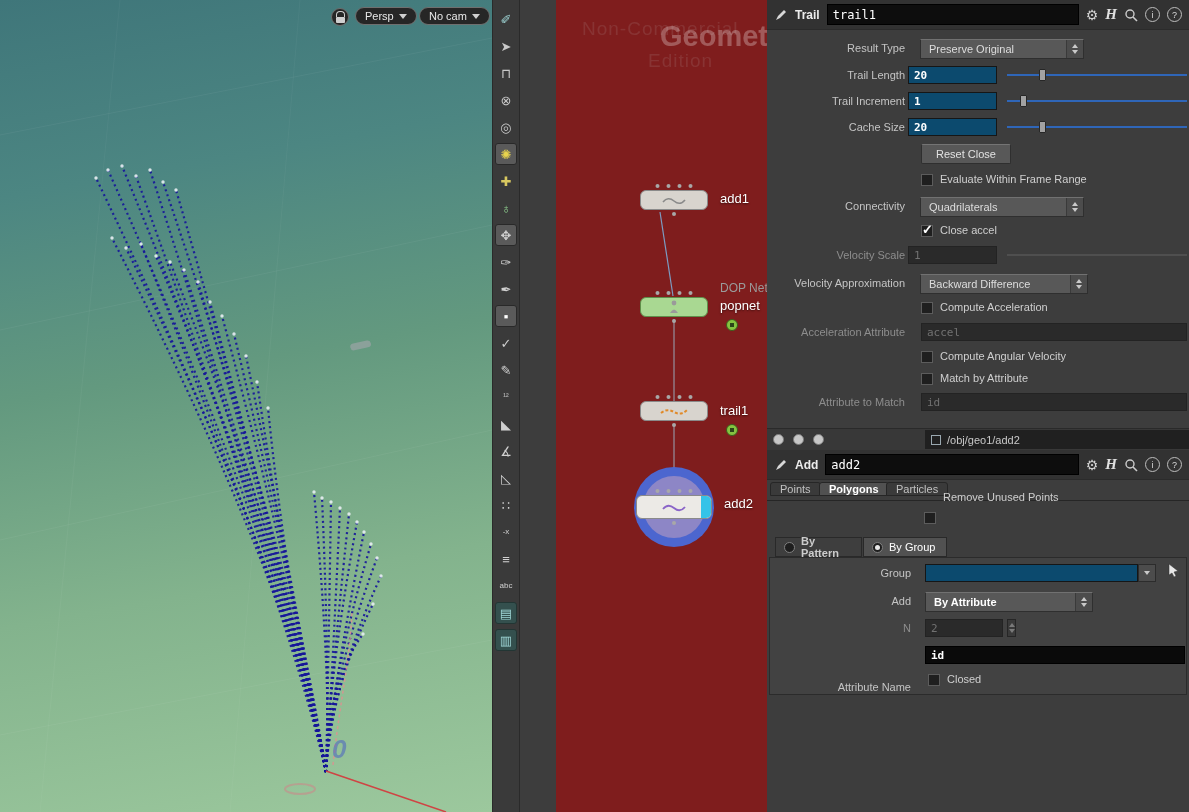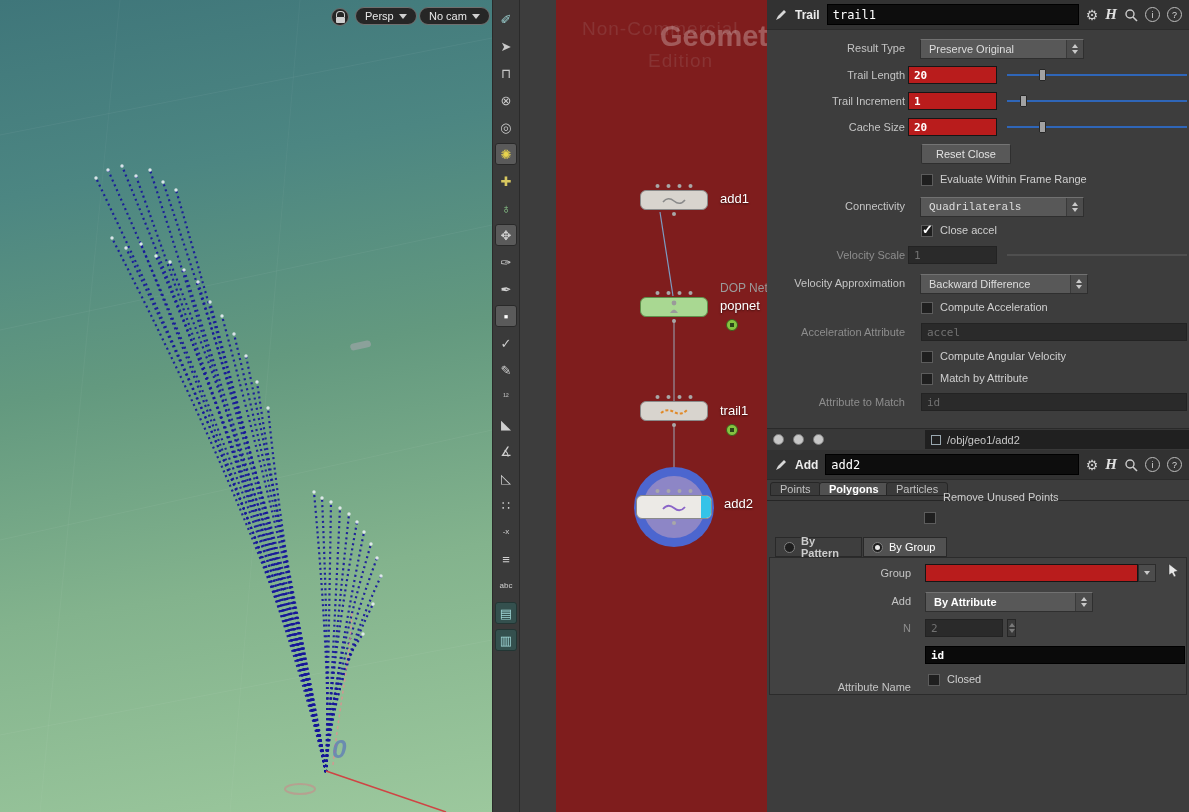--- a/index.html
+++ b/index.html
@@ -43,21 +43,21 @@
   
   #params{left:767px;top:0;width:422px;height:812px;background:#3d3d3d;overflow:hidden;}
   .phdr{position:absolute;left:0;width:422px;height:30px;background:#323232;display:flex;align-items:center;gap:7px;padding:0 7px;box-sizing:border-box;border-bottom:1px solid #2b2b2b;}
   .ptitle{font-size:12px;font-weight:bold;color:#ececec;white-space:nowrap;}
   .phdr input{flex:1;height:19px;background:#0d0d0d;border:1px solid #000;color:#fff;font:12px "DejaVu Sans Mono",monospace;padding:0 5px;min-width:0;}
   .hicon{color:#d2d2d2;font-size:14px;line-height:1;}
   .hlogo{font-family:"Liberation Serif",serif;font-style:italic;font-weight:bold;font-size:15px;color:#e0e0e0;}
   .circ{width:13px;height:13px;border:1px solid #bdbdbd;border-radius:50%;color:#dcdcdc;font-size:9px;display:flex;align-items:center;justify-content:center;flex:none;}
   .plabel{position:absolute;width:138px;text-align:right;font-size:11px;color:#c4c4c4;white-space:nowrap;}
   .plabel.dim{color:#8d8d8d;}
-  .nfield{position:absolute;height:18px;background:#b91c1c;border:1px solid #161616;color:#fff;font:bold 11px "DejaVu Sans Mono",monospace;display:flex;align-items:center;padding:0 5px;box-sizing:border-box;}
+  .nfield{position:absolute;height:18px;background:#0c4a6e;border:1px solid #161616;color:#fff;font:bold 11px "DejaVu Sans Mono",monospace;display:flex;align-items:center;padding:0 5px;box-sizing:border-box;}
   .nfield.dis{background:#2a2a2a;color:#717171;border-color:#232323;font-weight:normal;}
   .nfield.hot{background:#0a0a0a;border-color:#000;}
   .dd{position:absolute;height:20px;background:#585858;border:1px solid #2f2f2f;border-top-color:#717171;color:#ddd;font-size:11px;display:flex;align-items:center;padding-left:8px;box-sizing:border-box;border-radius:1px;}
   .dd.bold{font-weight:bold;color:#fff;}
   .ud{margin-left:auto;width:16px;height:100%;background:#4c4c4c;border-left:1px solid #3a3a3a;display:flex;flex-direction:column;align-items:center;justify-content:center;gap:2px;flex:none;}
   .tri-u{width:0;height:0;border-left:3px solid transparent;border-right:3px solid transparent;border-bottom:4px solid #c9c9c9;}
   .tri-d{width:0;height:0;border-left:3px solid transparent;border-right:3px solid transparent;border-top:4px solid #c9c9c9;}
   .btn{position:absolute;height:20px;background:#585858;border:1px solid #2f2f2f;border-top-color:#747474;color:#e2e2e2;font-size:11px;display:flex;align-items:center;padding:0 14px;border-radius:2px;box-sizing:border-box;}
   .slider{position:absolute;height:16px;}
   .slider .track{position:absolute;left:0;right:0;top:7px;height:2px;background:#2f66b8;}
@@ -380,21 +380,21 @@
       <span class="track"></span>
         <span class="handle" style="left:18%;"></span>
     </div>
 
     <div class="btn" style="left:154px;top:144px;">Reset Close</div>
 
     <div class="cb" style="left:154px;top:174px;"></div>
     <div class="cb-label" style="left:173px;top:173px;">Evaluate Within Frame Range</div>
 
     <div class="plabel" style="top:200px;">Connectivity</div>
-    <div class="dd" style="left:153px;top:197px;width:164px;font-family:Liberation Mono, monospace;">
+    <div class="dd" style="left:153px;top:197px;width:164px;">
       <span>Quadrilaterals</span>
       <span class="ud">
           <span class="tri-u"></span>
           <span class="tri-d"></span>
         </span>
     </div>
 
     <div class="cb on" style="left:154px;top:225px;"></div>
     <div class="cb-label" style="left:173px;top:224px;">Close accel</div>
 

